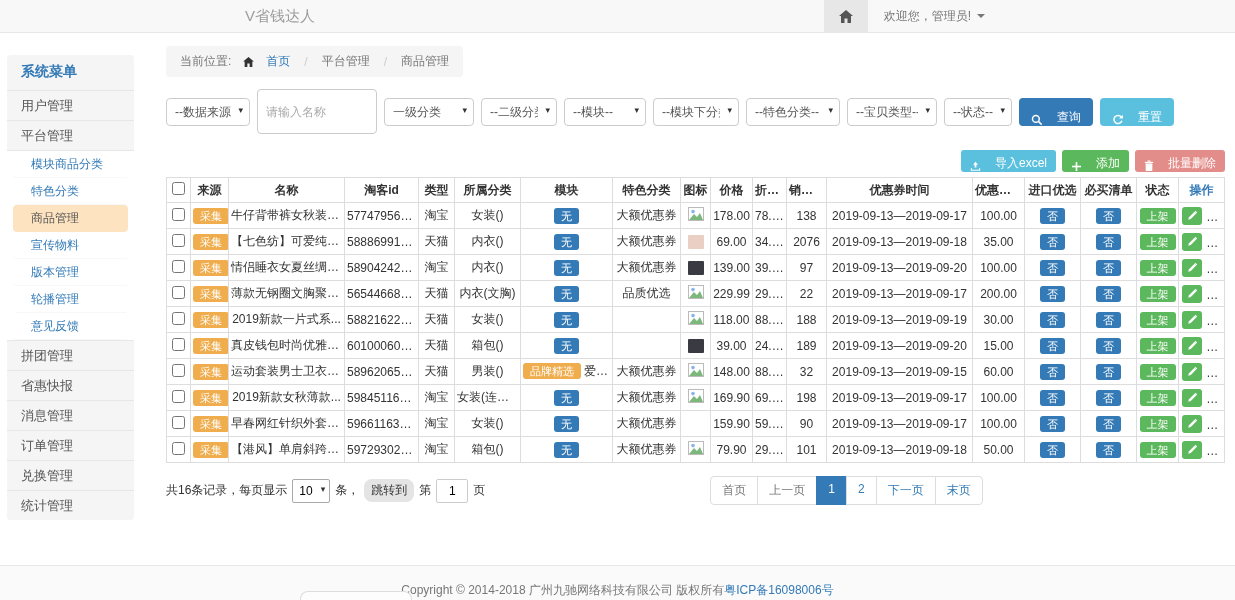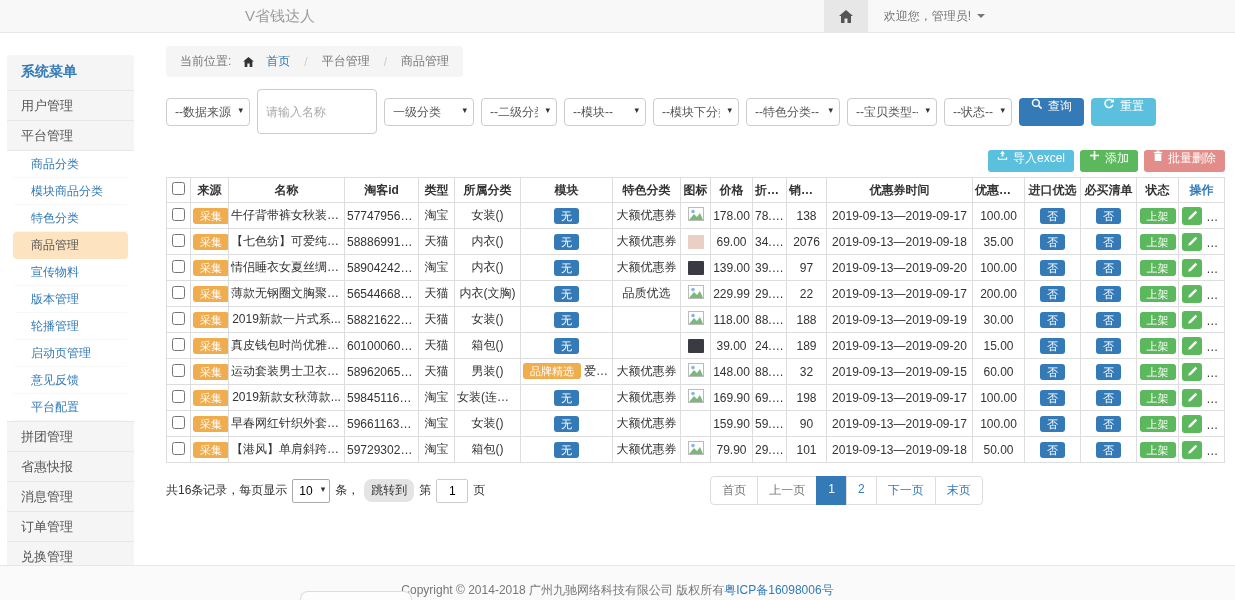--- a/index.html
+++ b/index.html
@@ -30,21 +30,21 @@
   .breadcrumb .sep { color:#ccc; padding:0 2px; }
   .crumb-home { color:#333; display:inline-flex; }
   
   .filters { display:flex; gap:7px; align-items:center; margin-bottom:16px; }
   #filter-controls { display:flex; gap:7px; align-items:center; }
   .sel-wrap { position:relative; display:inline-block; }
   .sel-wrap::after { content:"▾"; position:absolute; right:7px; top:7px; font-size:9px; color:#333; pointer-events:none; }
   select.ctl { appearance:none; -webkit-appearance:none; border:1px solid #ccc; border-radius:4px; background:#fff; height:28px; padding:0 18px 0 8px; font-size:12px; color:#555; font-family:inherit; cursor:pointer; }
   input.ctl { border:1px solid #ccc; border-radius:4px; height:45px; padding:0 8px; font-size:12px; color:#555; font-family:inherit; }
   input.ctl::placeholder { color:#aaa; }
-  .btn { border:none; border-radius:4px; color:#fff; height:28px; padding:0 12px; font-size:12px; display:inline-flex; align-items:flex-start; gap:5px; cursor:pointer; font-family:inherit; }
+  .btn { border:none; border-radius:4px; color:#fff; height:28px; padding:0 12px; font-size:12px; display:inline-flex; align-items:flex-end; gap:14px; cursor:pointer; font-family:inherit; }
   .btn-primary { background:#337ab7; }
   .btn-info { background:#5bc0de; }
   .btn-success { background:#5cb85c; }
   .btn-danger-soft { background:#e38d8a; }
   
   .toolbar { display:flex; justify-content:flex-end; gap:6px; margin-bottom:5px; }
   .toolbar .btn { height:22px; padding:0 9px; font-size:12px; border-radius:3px; }
   
   table { width:100%; border-collapse:collapse; table-layout:fixed; }
   th,td { border:1px solid #ddd; text-align:center; padding:0 2px; font-size:12px; overflow:hidden; white-space:nowrap; text-overflow:ellipsis; color:#333; }
@@ -101,30 +101,27 @@
   </div>
 </header>
 
 <div class="layout">
   <aside class="sidebar">
     <div class="side-title">系统菜单</div>
     <div id="side-menu">
         <div class="side-group"><span>用户管理</span></div>
         <div class="side-group"><span>平台管理</span></div>
         <div class="submenu">
-          <a class="side-sub">商品分类</a>
           <a class="side-sub">模块商品分类</a>
           <a class="side-sub">特色分类</a>
           <a class="side-sub active">商品管理</a>
           <a class="side-sub">宣传物料</a>
           <a class="side-sub">版本管理</a>
           <a class="side-sub">轮播管理</a>
-          <a class="side-sub">启动页管理</a>
           <a class="side-sub">意见反馈</a>
-          <a class="side-sub">平台配置</a>
         </div>
         <div class="side-group"><span>拼团管理</span></div>
         <div class="side-group"><span>省惠快报</span></div>
         <div class="side-group"><span>消息管理</span></div>
         <div class="side-group"><span>订单管理</span></div>
         <div class="side-group"><span>兑换管理</span></div>
         <div class="side-group"><span>统计管理</span></div>
       </div>
   </aside>
 

